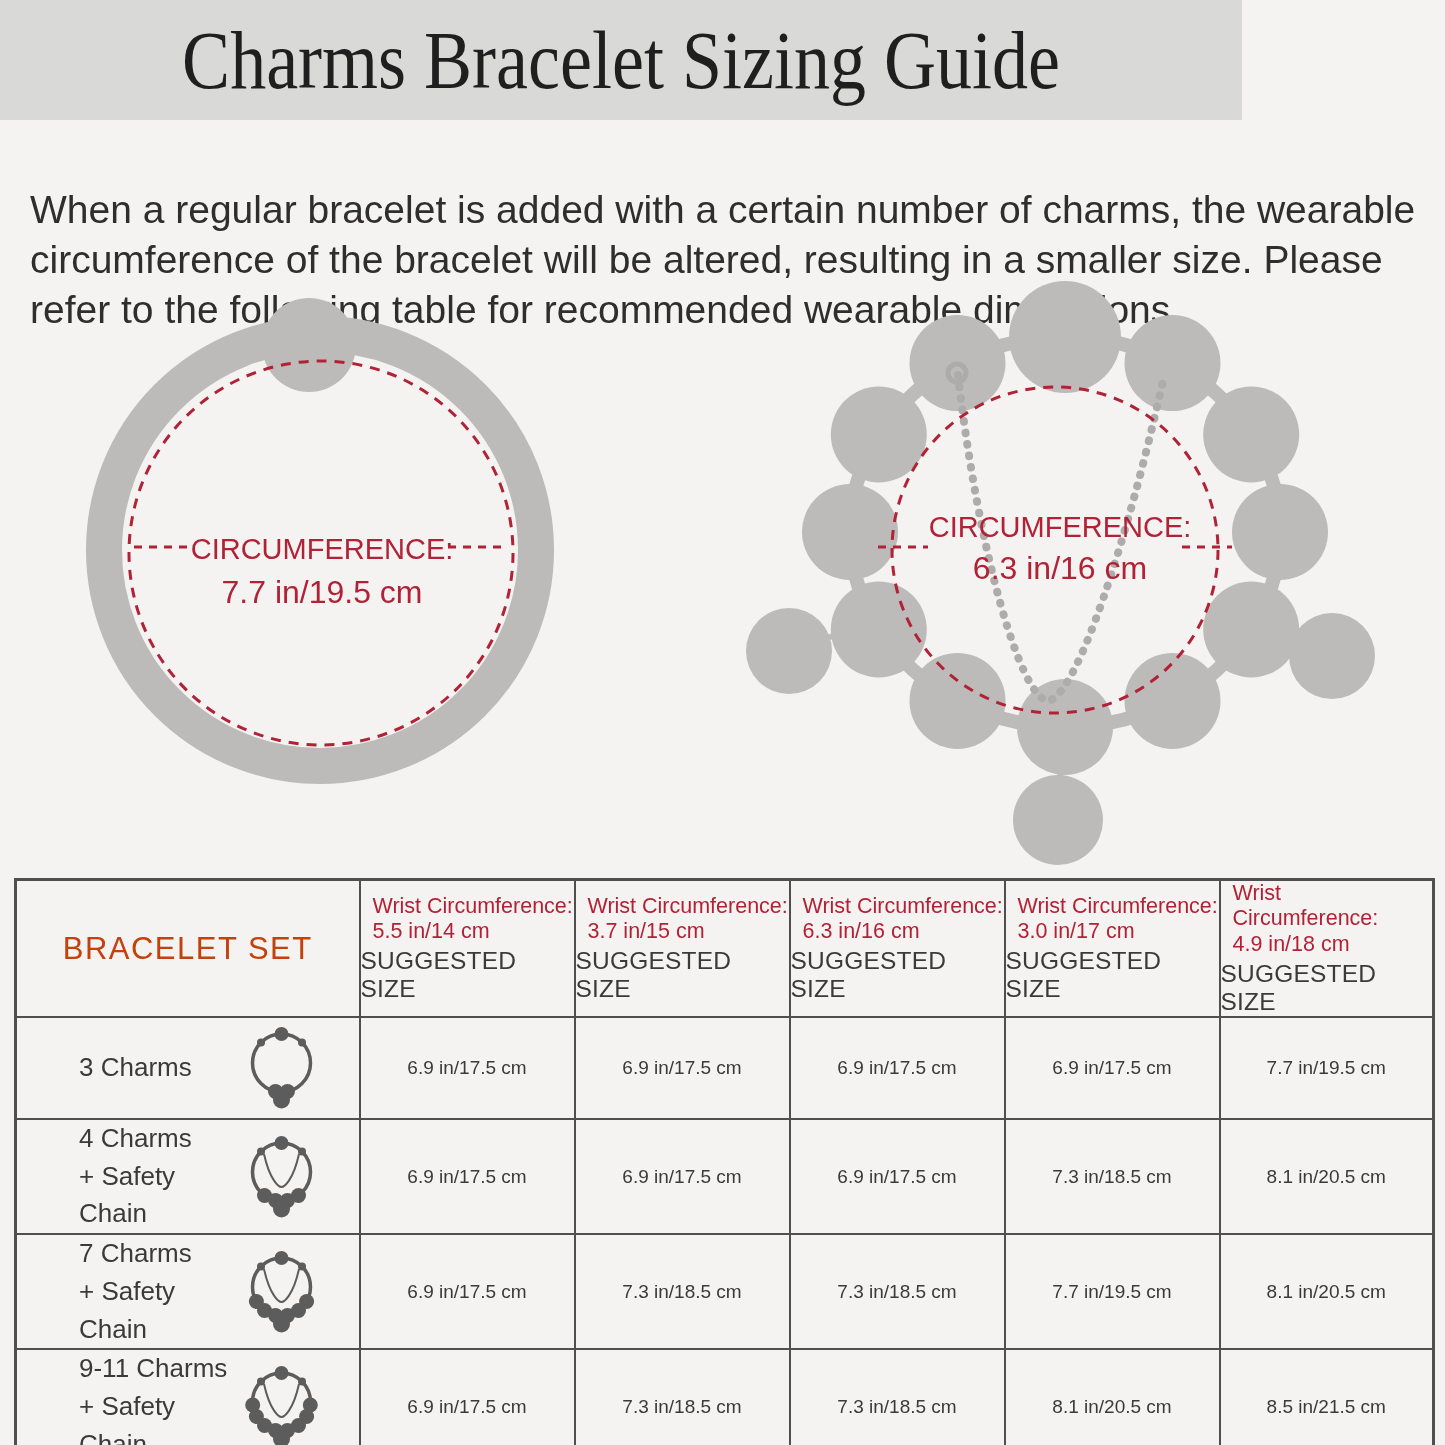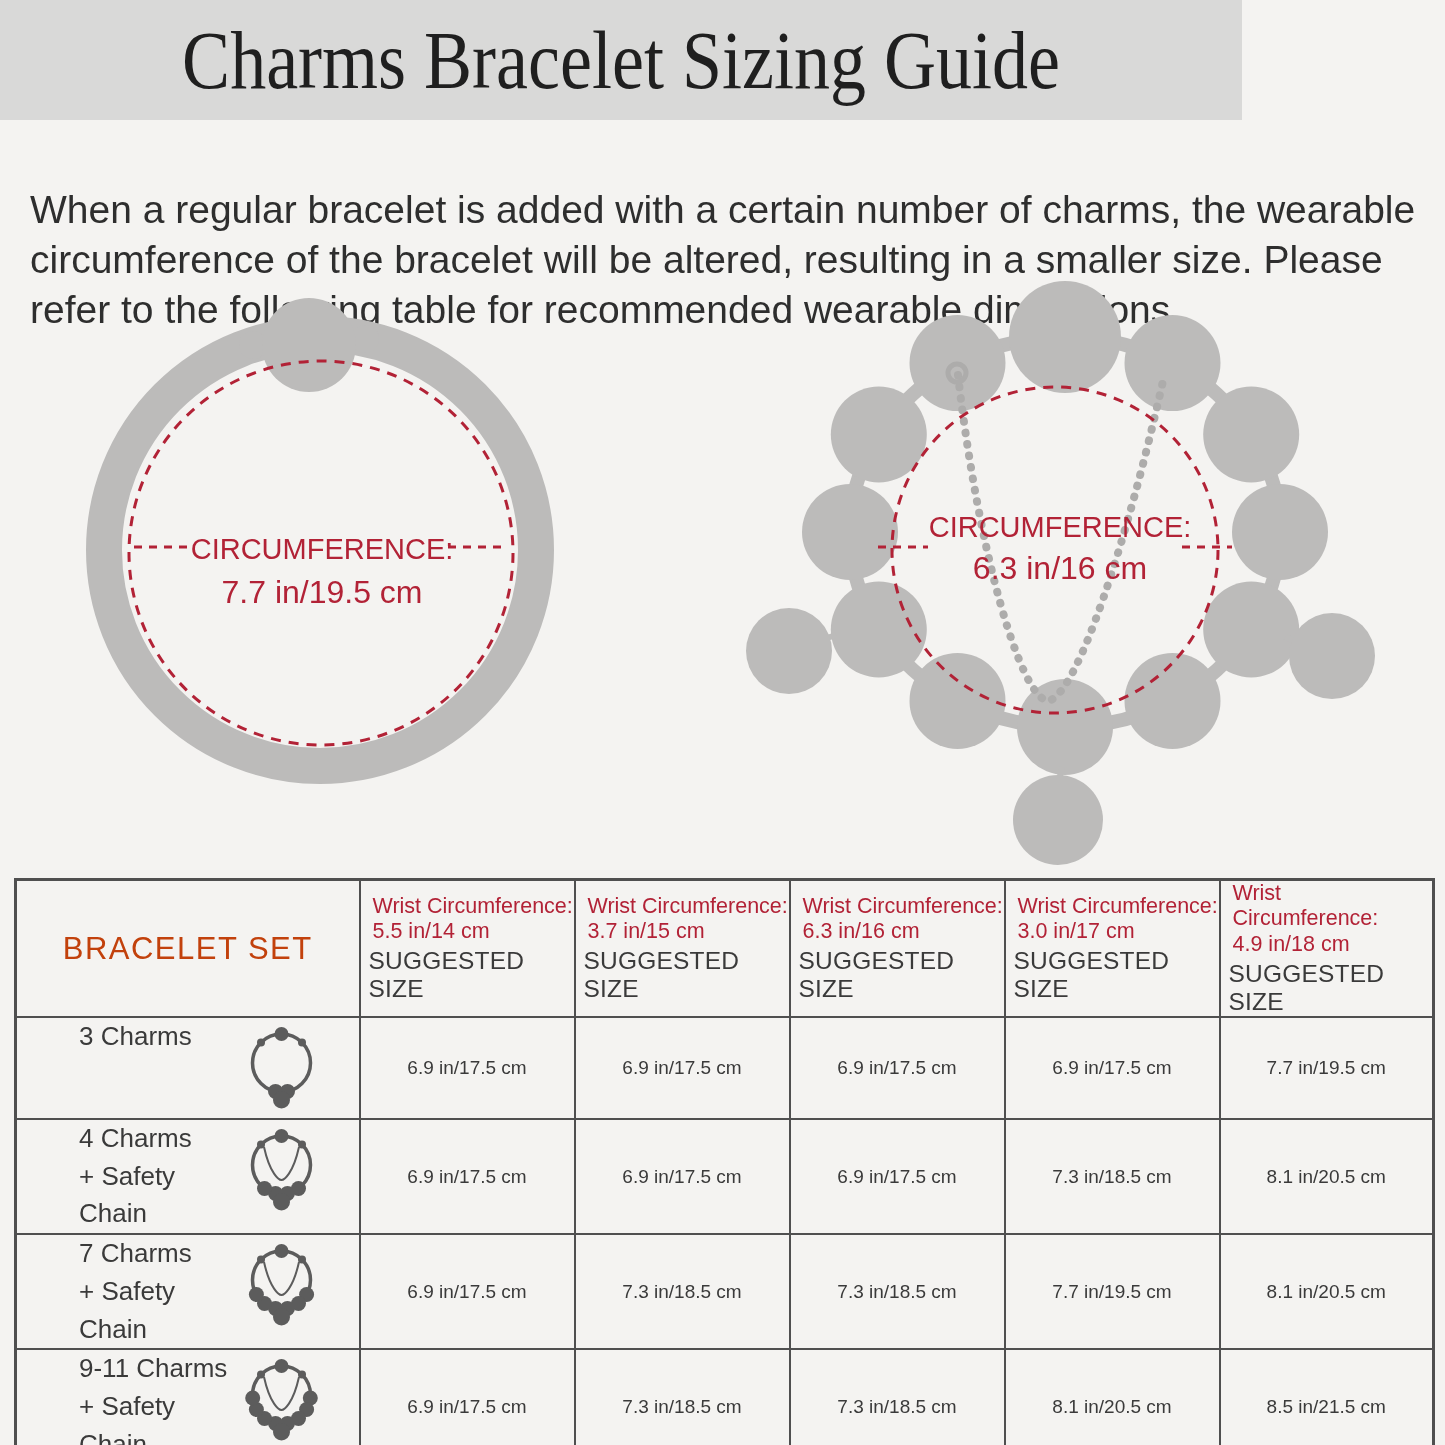--- a/index.html
+++ b/index.html
@@ -52,24 +52,24 @@
   tr.head-row{height:100px;}
   tr.data-row{height:92px;}
   th.corner{
     font-weight:400;font-size:31px;letter-spacing:1.5px;color:#c2410c;
     text-align:center;vertical-align:middle;
   }
   th.col-head{
     vertical-align:middle;text-align:left;padding:4px 4px 4px 10px;font-weight:400;
   }
   .wrist{color:var(--red);font-size:21.5px;line-height:1.18;padding-left:12px;}
-  .suggested{color:var(--text);font-size:24.5px;margin-top:3px;letter-spacing:0.2px;margin-left:8px;}
+  .suggested{color:var(--text);font-size:24.5px;margin-top:3px;letter-spacing:0.2px;}
   td.set-cell{vertical-align:middle;}
   .set-inner{
-    display:flex;justify-content:space-between;
+    display:flex;align-items:center;justify-content:space-between;
     padding:0 30px 0 62px;
   }
   .set-label{font-size:26px;line-height:1.45;color:var(--text);}
   td.val{
     text-align:center;vertical-align:middle;
     font-size:19px;color:var(--text);
   }
   svg.charm-icon{flex:0 0 auto;}
 </style>
 </head>

